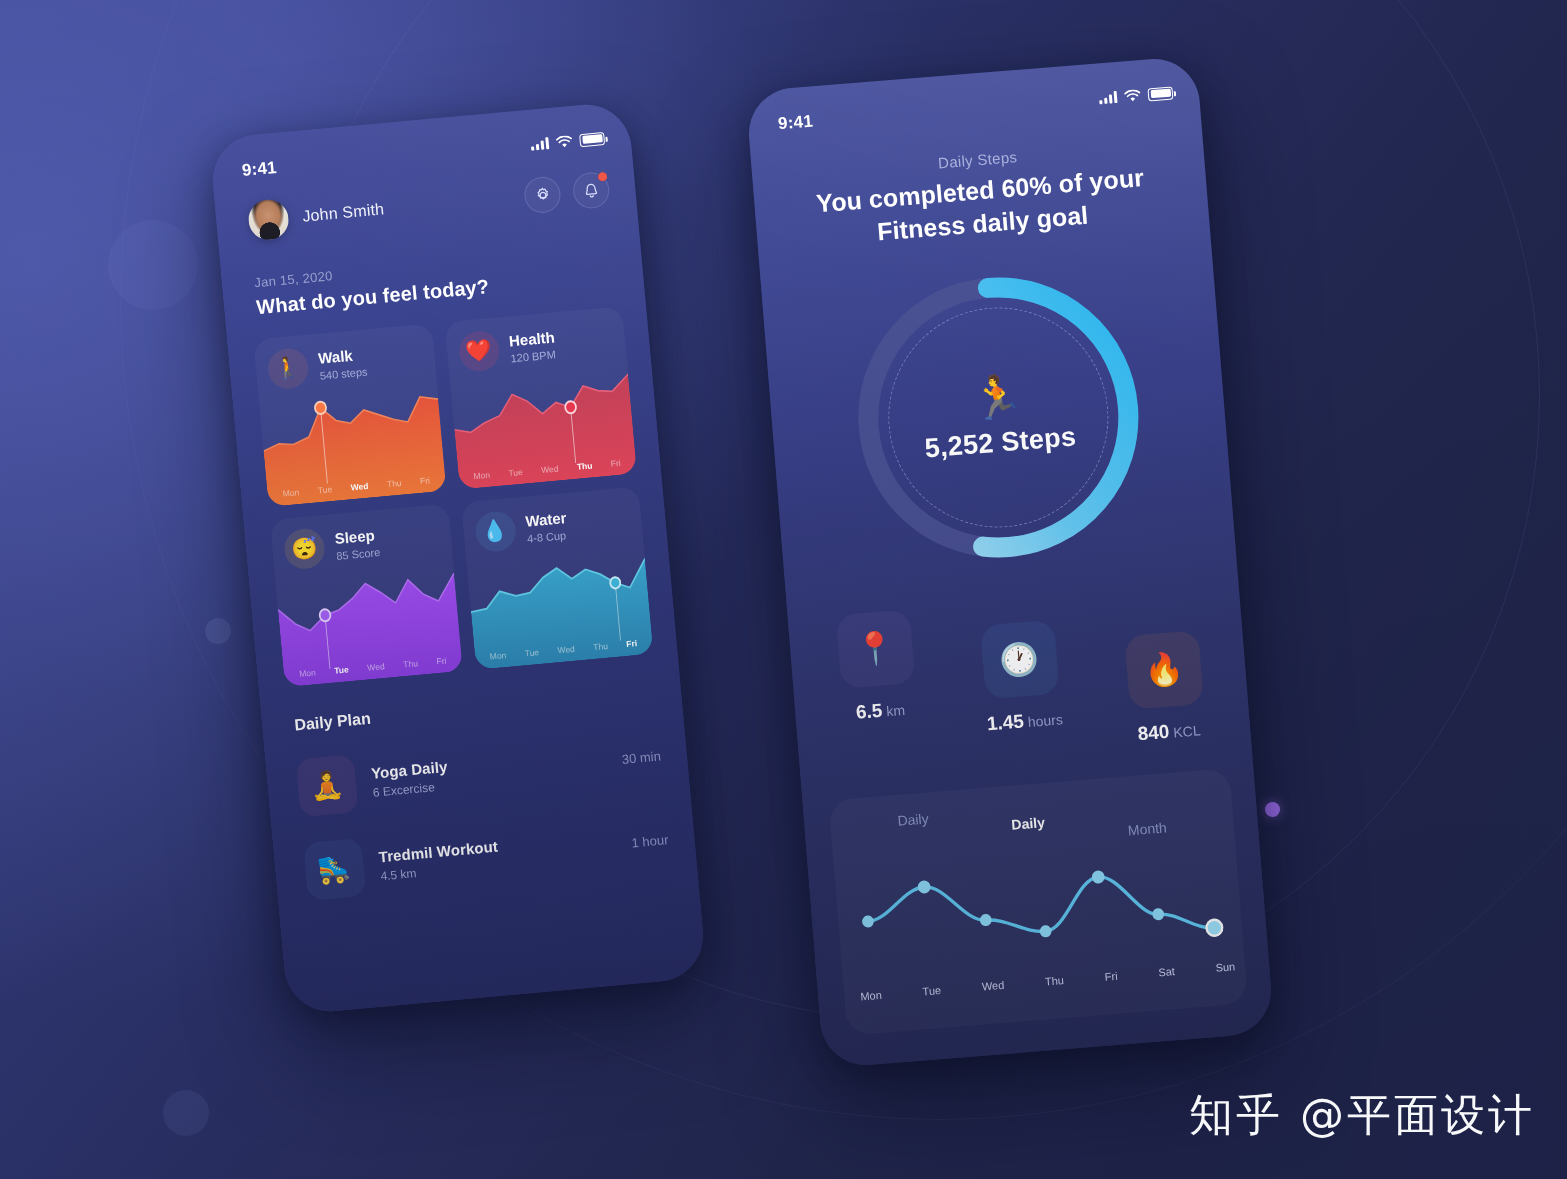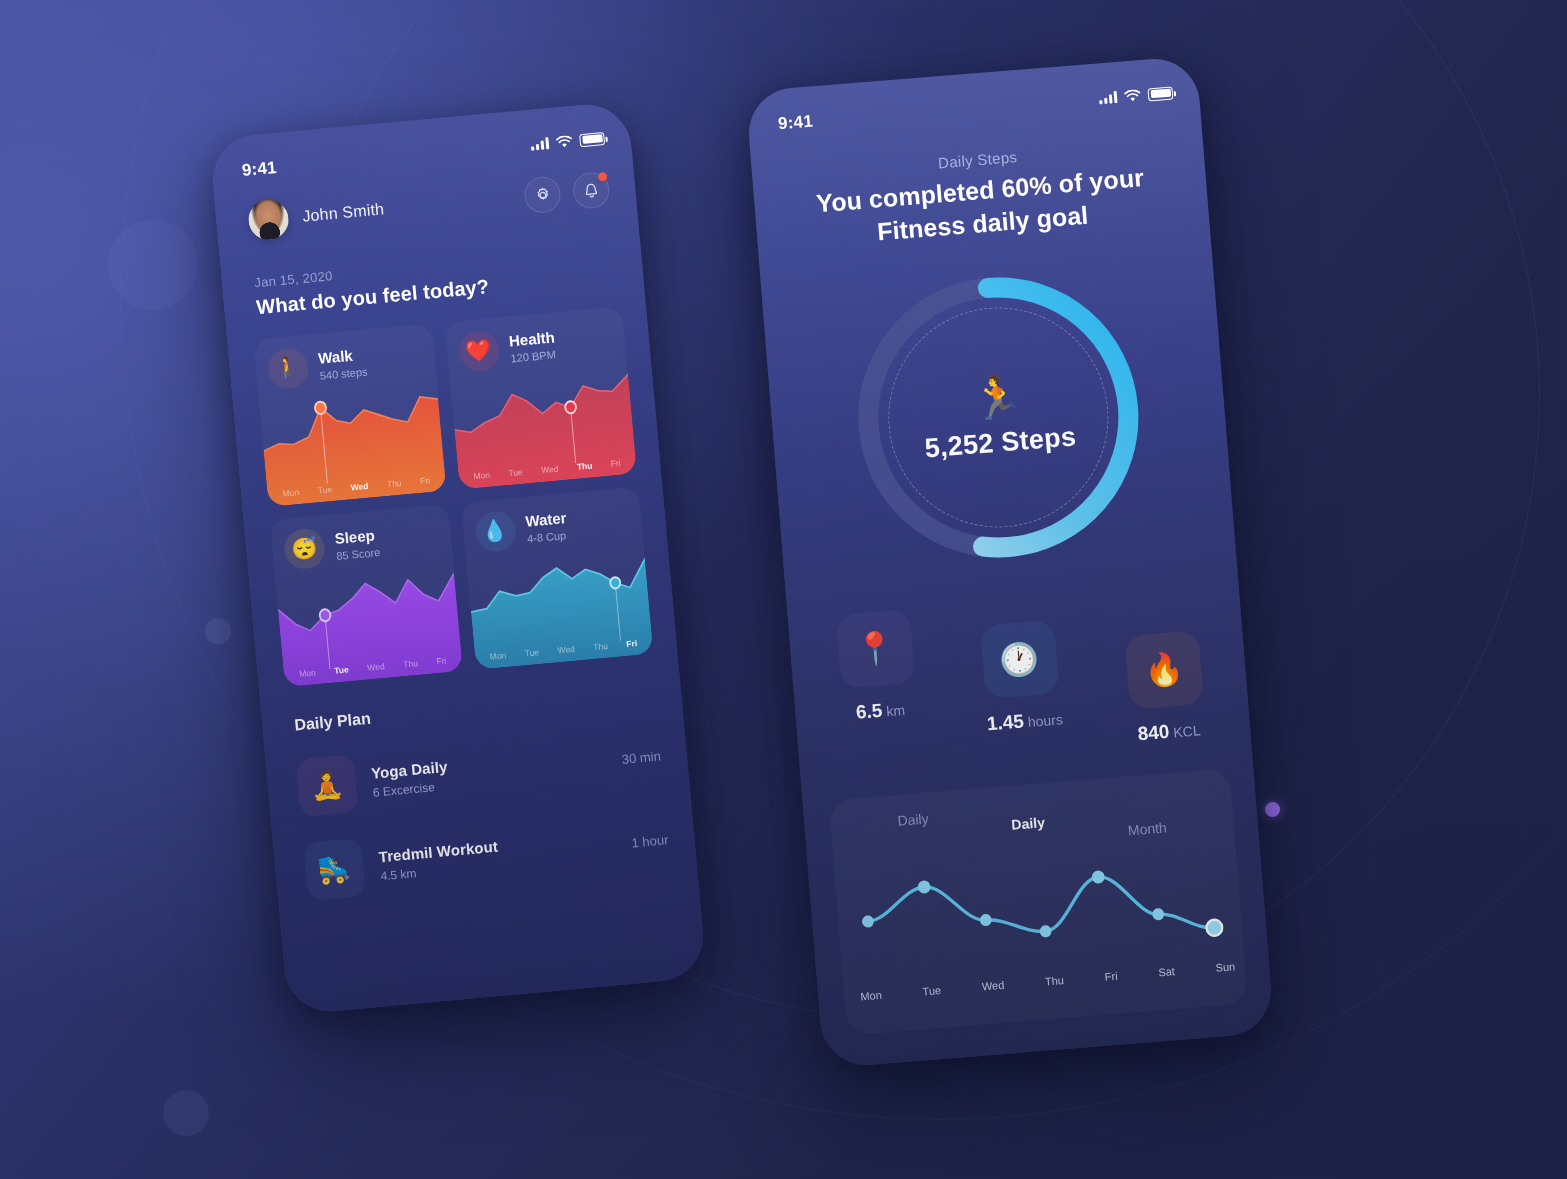--- a/index.html
+++ b/index.html
@@ -615,14 +615,15 @@
         <span>Thu</span>
         <span>Fri</span>
         <span>Sat</span>
         <span>Sun</span>
       </div>
     </div>
 
     <div class="phone-shade"></div>
   </div>
 
+  <div class="watermark">知乎 @平面设计</div>
 
 </div>
 
 </body></html>

